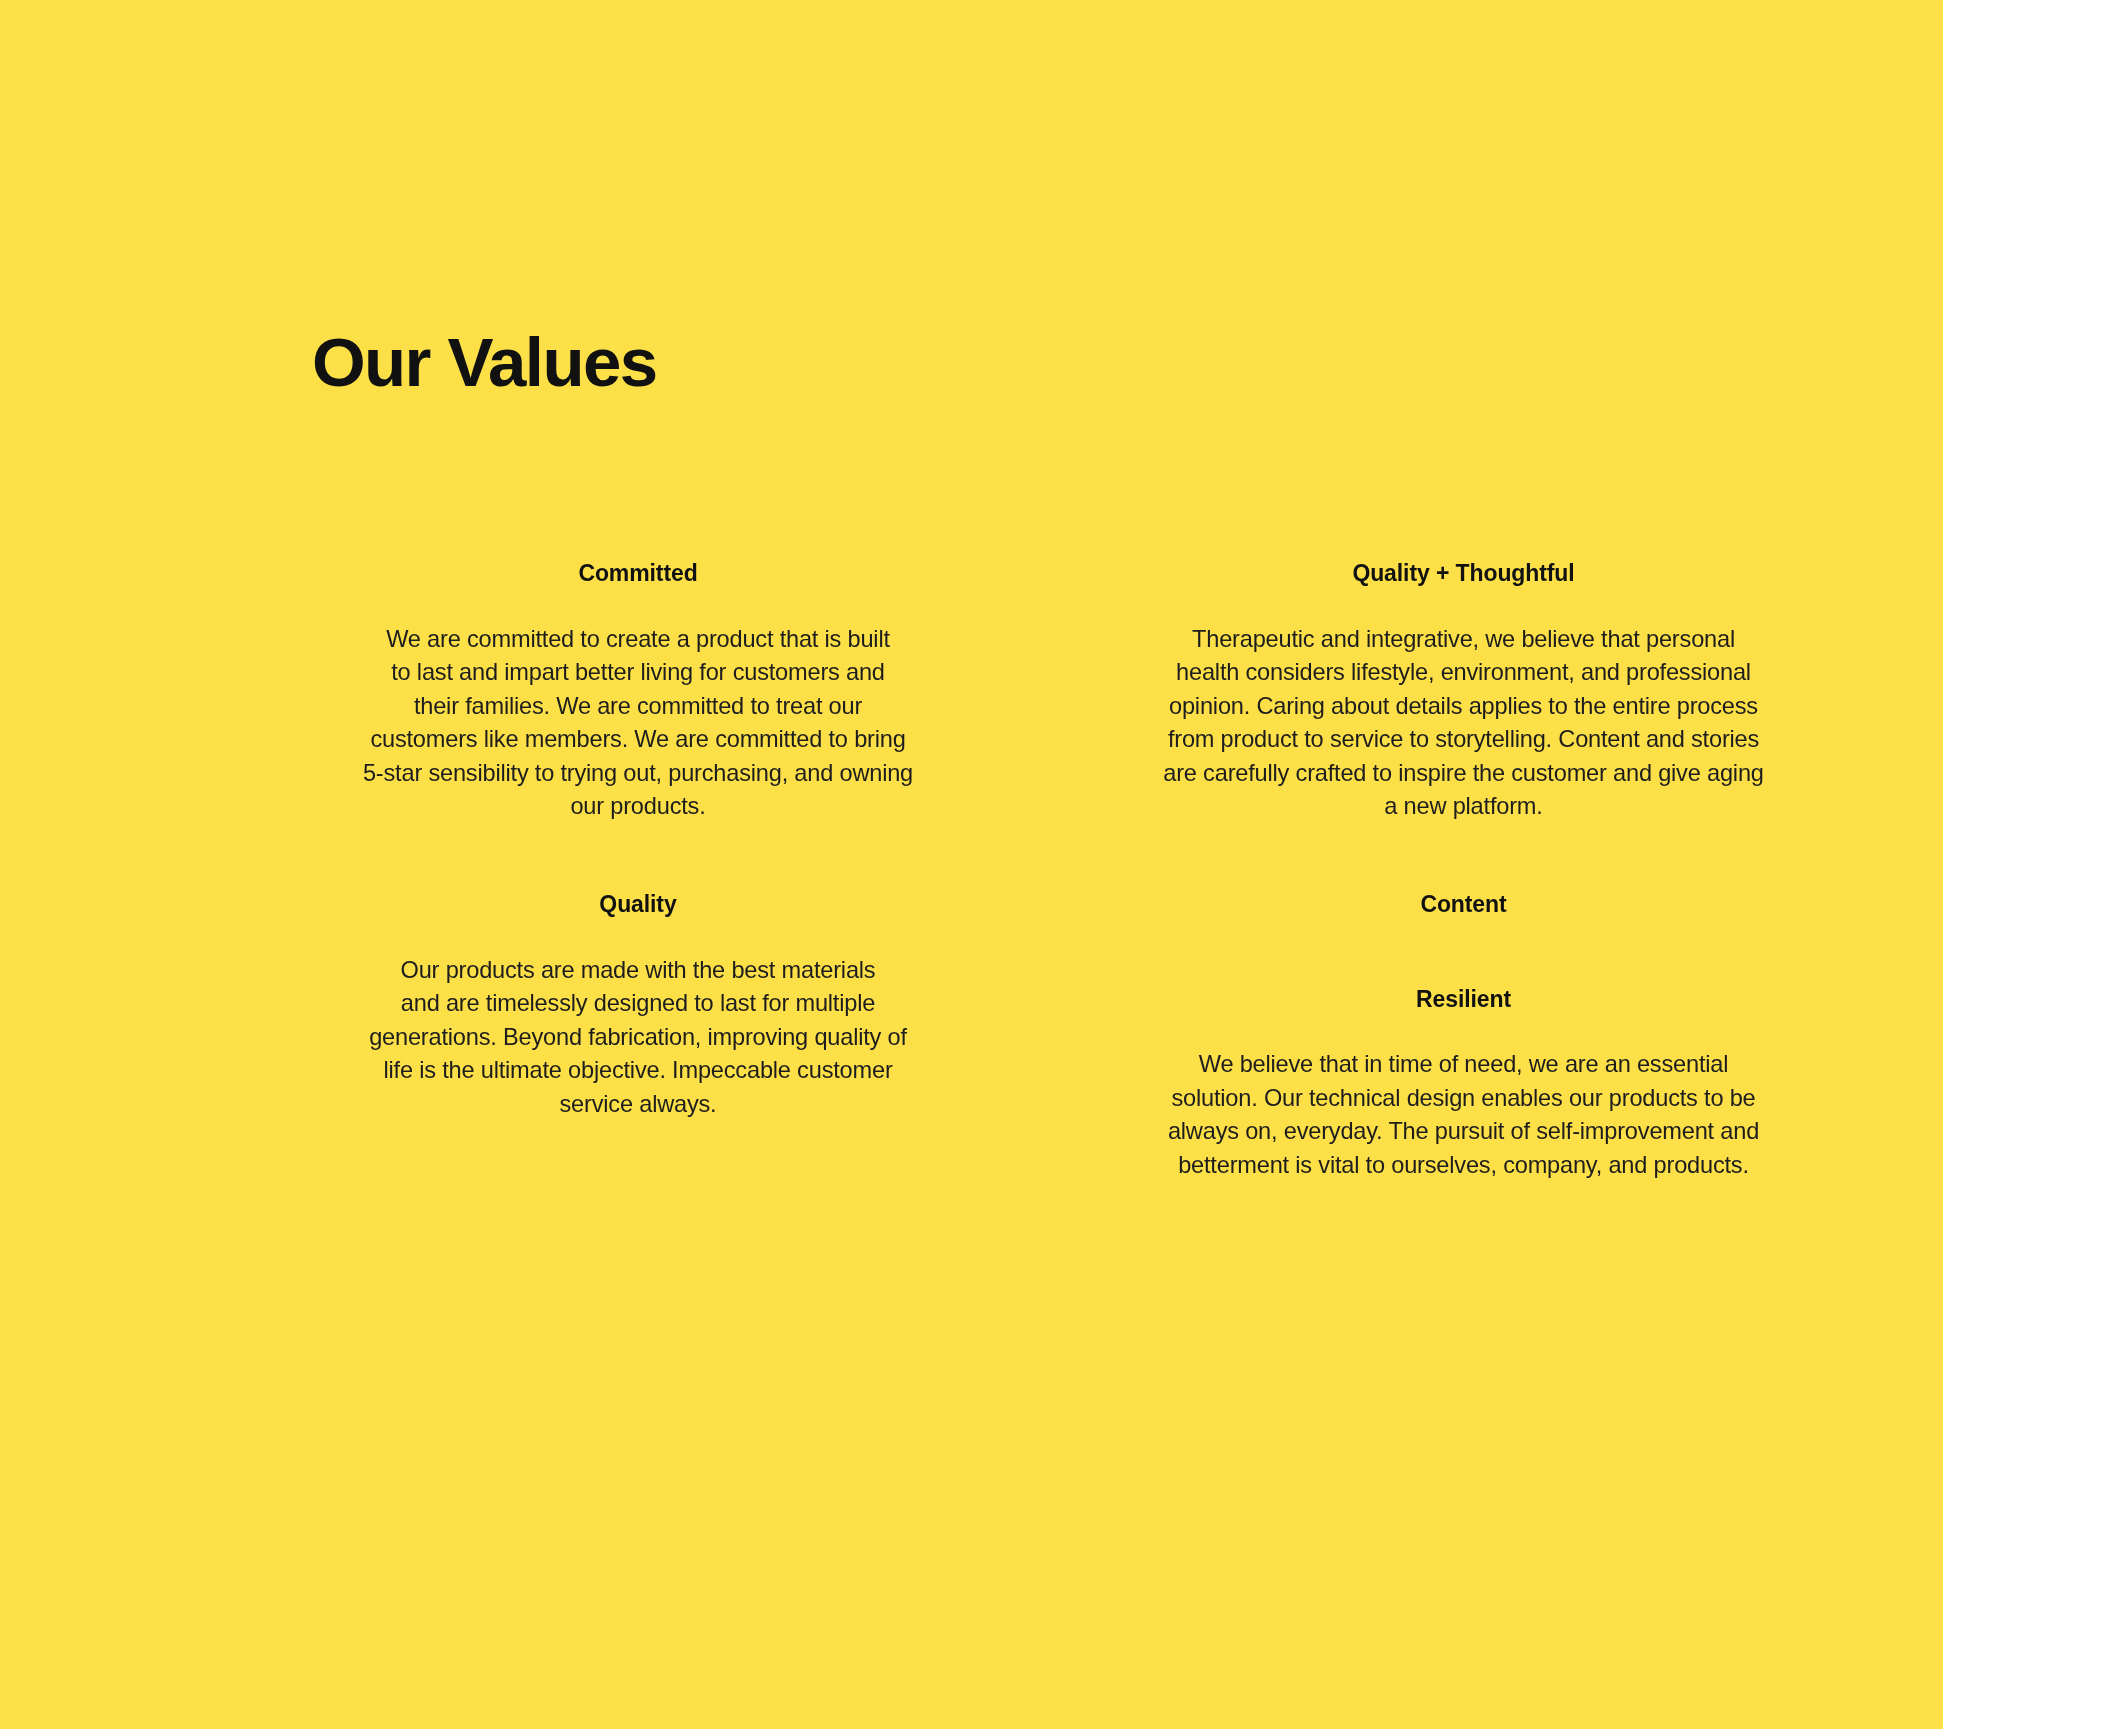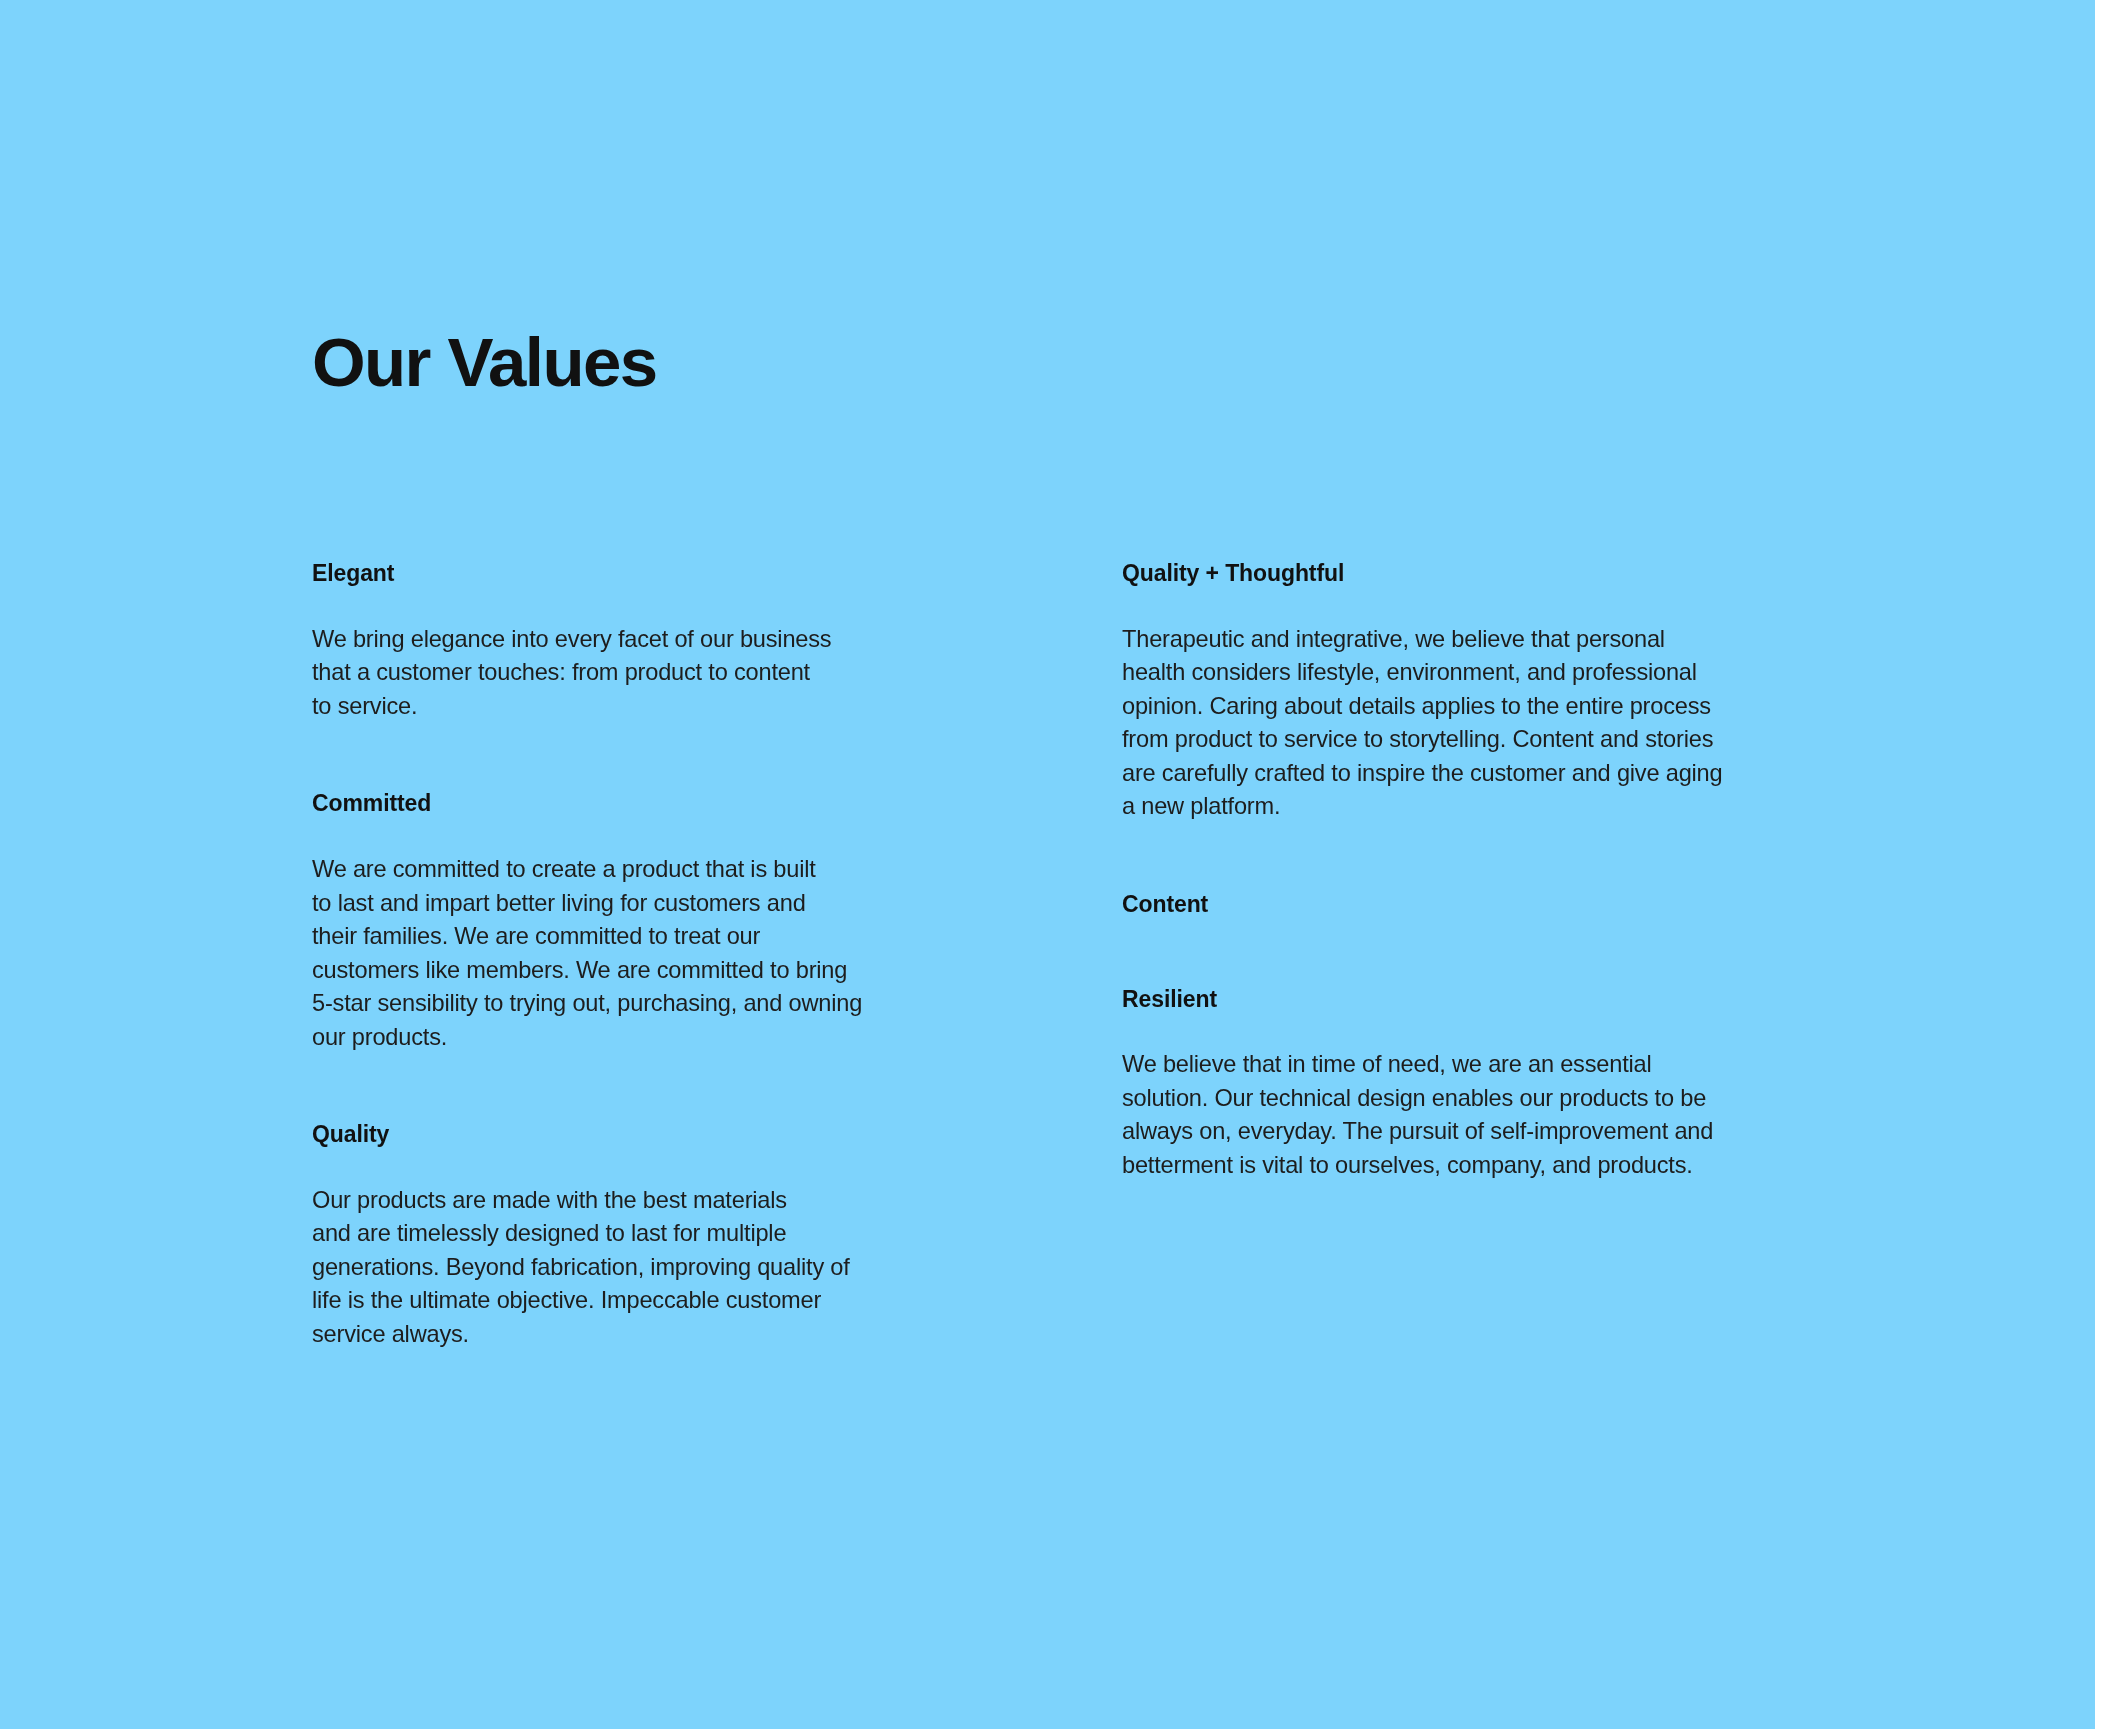--- a/index.html
+++ b/index.html
@@ -3,27 +3,28 @@
 <meta charset="utf-8">
 <style>
   html, body {
     margin: 0;
     padding: 0;
     background: #ffffff;
   }
 
   .page {
     position: relative;
-    width: 2095px;
+    width: 1943px;
     height: 1730px;
-    background: #7dd3fc;
+    background: #fde047;
     font-family: "Liberation Sans", "DejaVu Sans", sans-serif;
     color: #161616;
     -webkit-font-smoothing: antialiased;
     overflow: hidden;
+    text-align: center;
   }
 
   
   .page-title {
     position: absolute;
     left: 312px;
     top: 282px;
     font-size: 69px;
     line-height: 1.0;
     font-weight: 700;
@@ -80,26 +81,20 @@
 <body>
 
 <div class="page">
 
   <h1 class="page-title">Our Values</h1>
 
   <div class="columns">
 
     <div class="column column--left">
 
-      <div class="value-block">
-        <h2 class="value-heading">Elegant</h2>
-        <p class="value-body">We bring elegance into every facet of our business
-that a customer touches: from product to content
-to service.</p>
-      </div>
 
       <div class="value-block">
         <h2 class="value-heading">Committed</h2>
         <p class="value-body">We are committed to create a product that is built
 to last and impart better living for customers and
 their families. We are committed to treat our
 customers like members. We are committed to bring
 5-star sensibility to trying out, purchasing, and owning
 our products.</p>
       </div>

